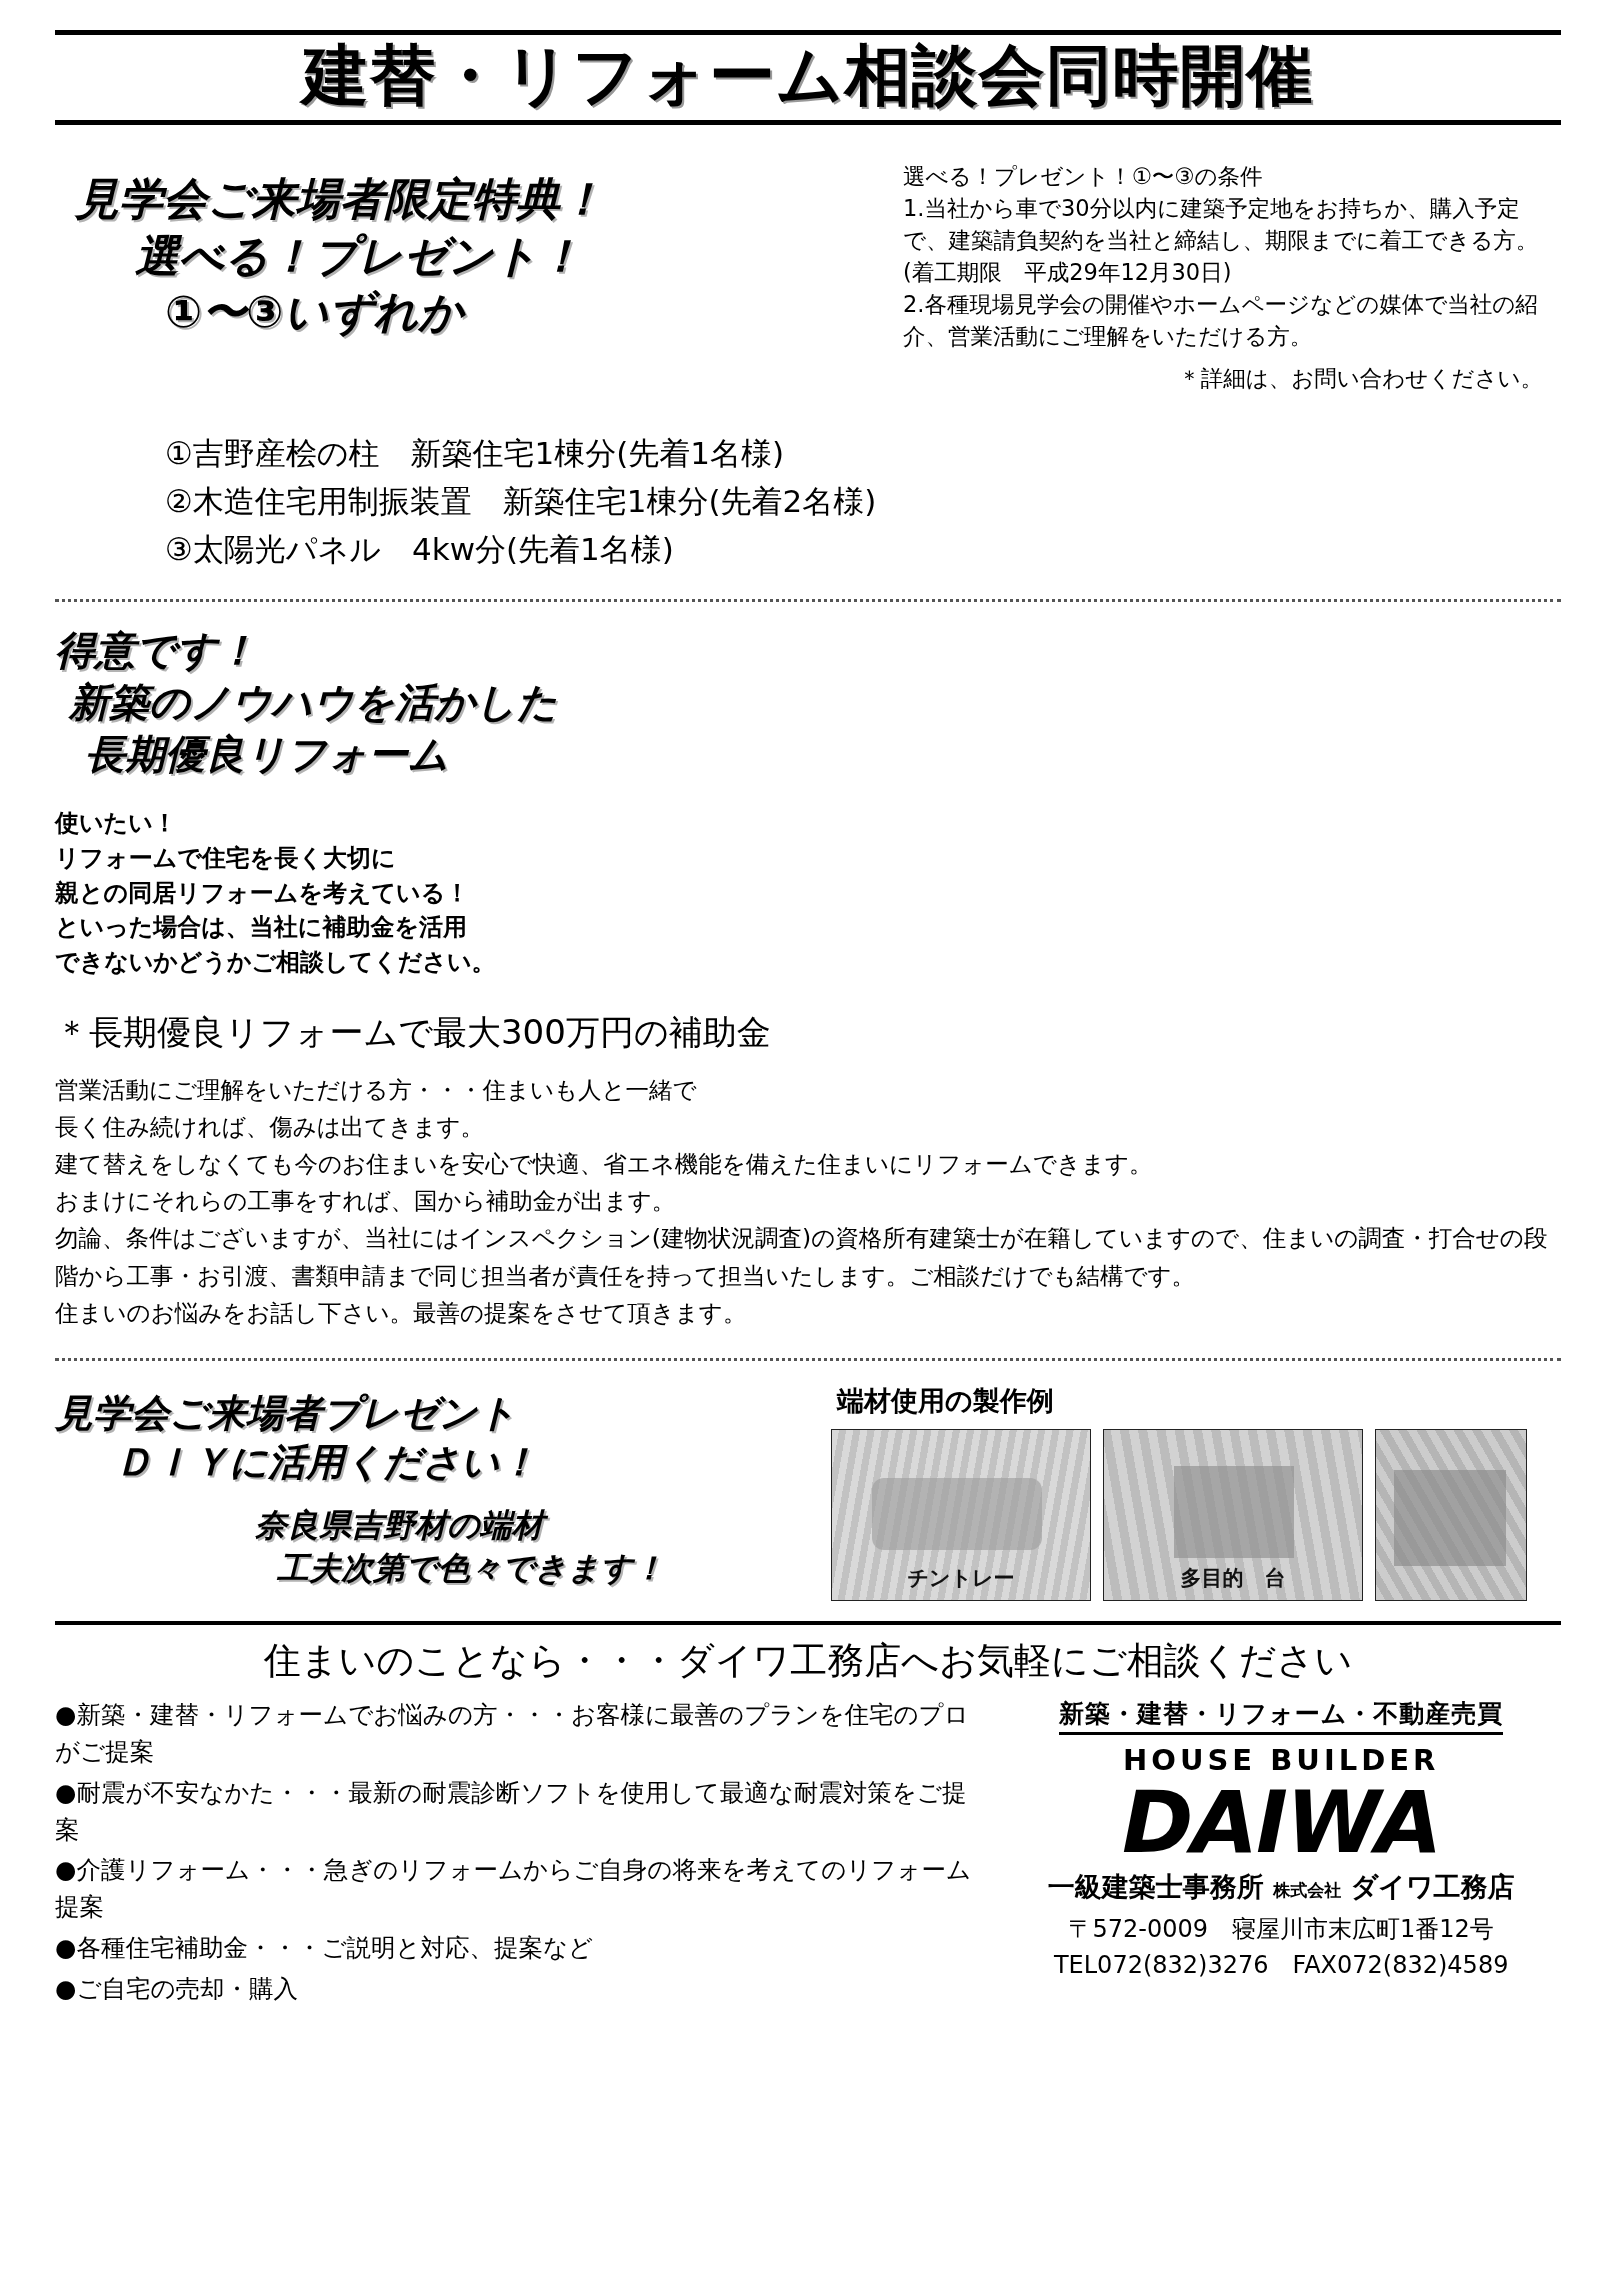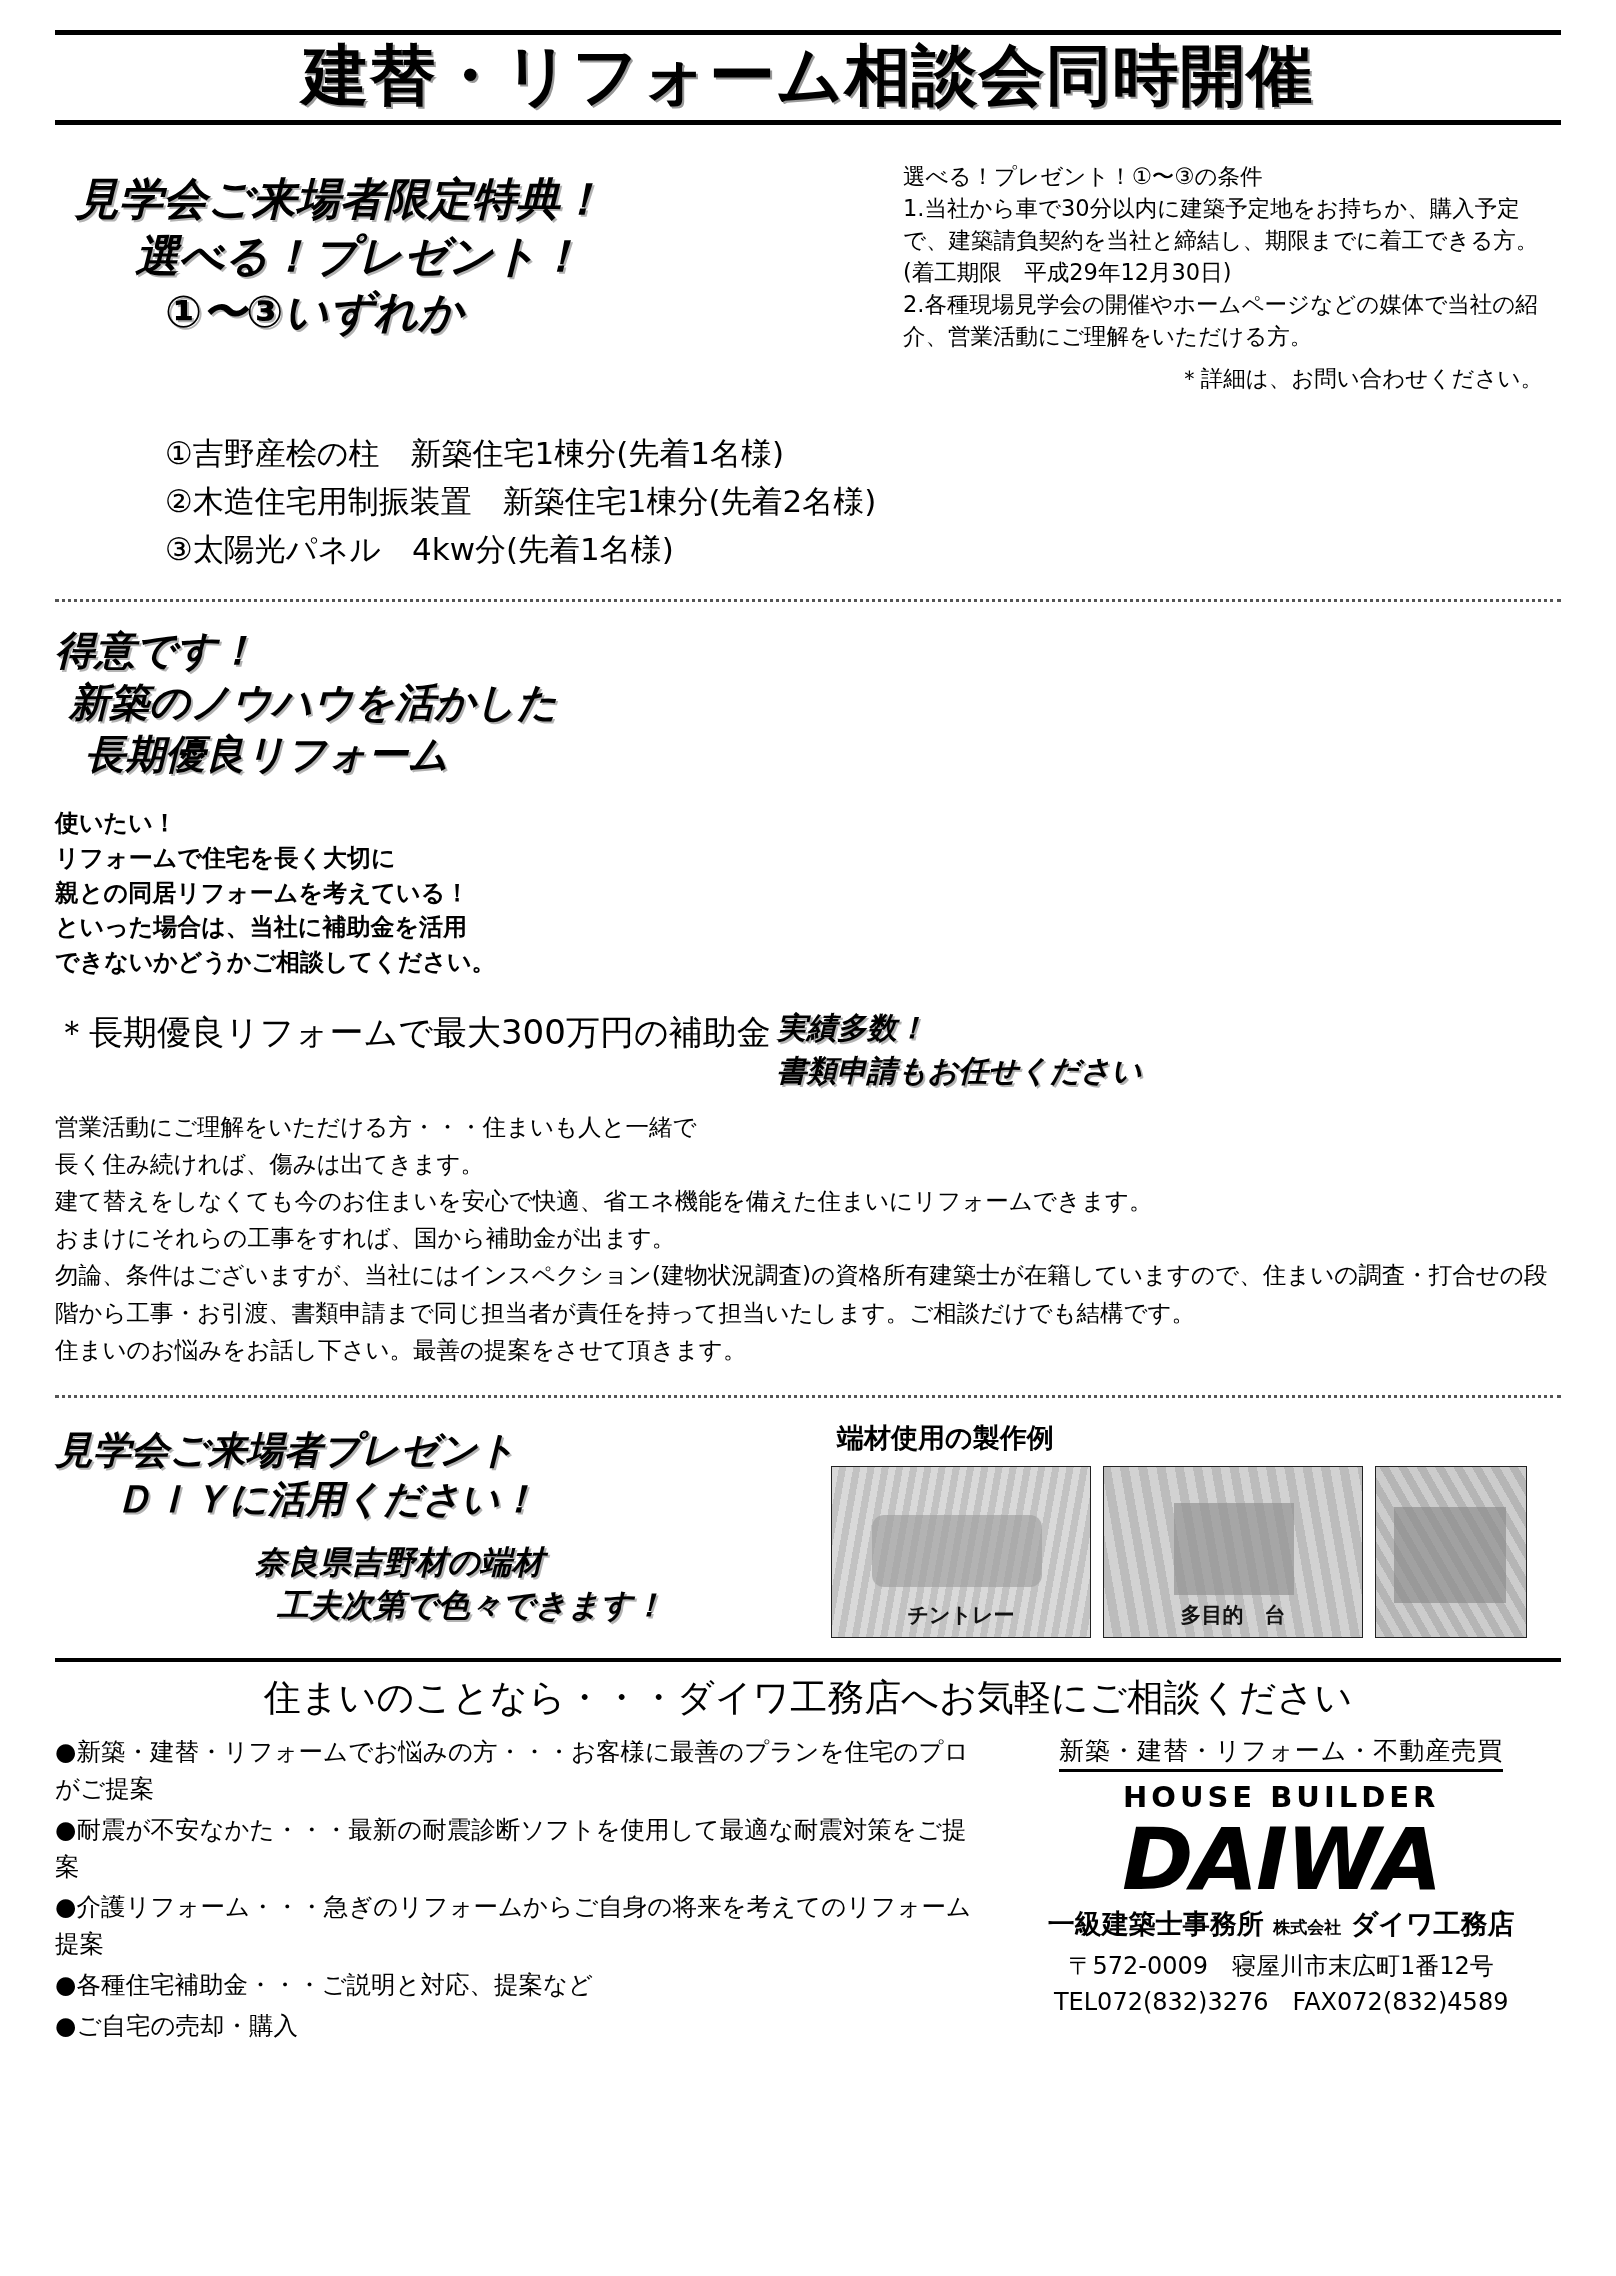--- a/index.html
+++ b/index.html
@@ -191,21 +191,21 @@
     margin-bottom:14px;
     white-space:nowrap;
   }
   .footer-body{display:flex;gap:20px;align-items:flex-start;}
   .bullets{width:960px;font-size:24.5px;line-height:1.5;}
   .bullets p{margin:0 0 4px 0;}
 
   .company{width:580px;text-align:center;}
   .company-tag{
     font-size:25px;
-    font-weight:normal;
+    font-weight:bold;
     border-bottom:3px solid #000;
     display:inline-block;
     padding-bottom:2px;
     letter-spacing:1px;
   }
   .hb{
     font-size:29px;
     font-weight:bold;
     letter-spacing:4px;
     margin-top:8px;
@@ -271,24 +271,20 @@
       <p>使いたい！</p>
       <p>リフォームで住宅を長く大切に</p>
       <p>親との同居リフォームを考えている！</p>
       <p>といった場合は、当社に補助金を活用</p>
       <p>できないかどうかご相談してください。</p>
     </div>
   </div>
 
   <div class="subsidy-row">
     <div class="subsidy-main">＊長期優良リフォームで最大300万円の補助金</div>
-    <div class="subsidy-stamp">
-      <div>実績多数！</div>
-      <div class="stamp2">書類申請もお任せください</div>
-    </div>
   </div>
 
   <div class="body-copy">
     <p>営業活動にご理解をいただける方・・・住まいも人と一緒で</p>
     <p>長く住み続ければ、傷みは出てきます。</p>
     <p>建て替えをしなくても今のお住まいを安心で快適、省エネ機能を備えた住まいにリフォームできます。</p>
     <p>おまけにそれらの工事をすれば、国から補助金が出ます。</p>
     <p>勿論、条件はございますが、当社にはインスペクション(建物状況調査)の資格所有建築士が在籍していますので、住まいの調査・打合せの段階から工事・お引渡、書類申請まで同じ担当者が責任を持って担当いたします。ご相談だけでも結構です。</p>
     <p>住まいのお悩みをお話し下さい。最善の提案をさせて頂きます。</p>
   </div>

